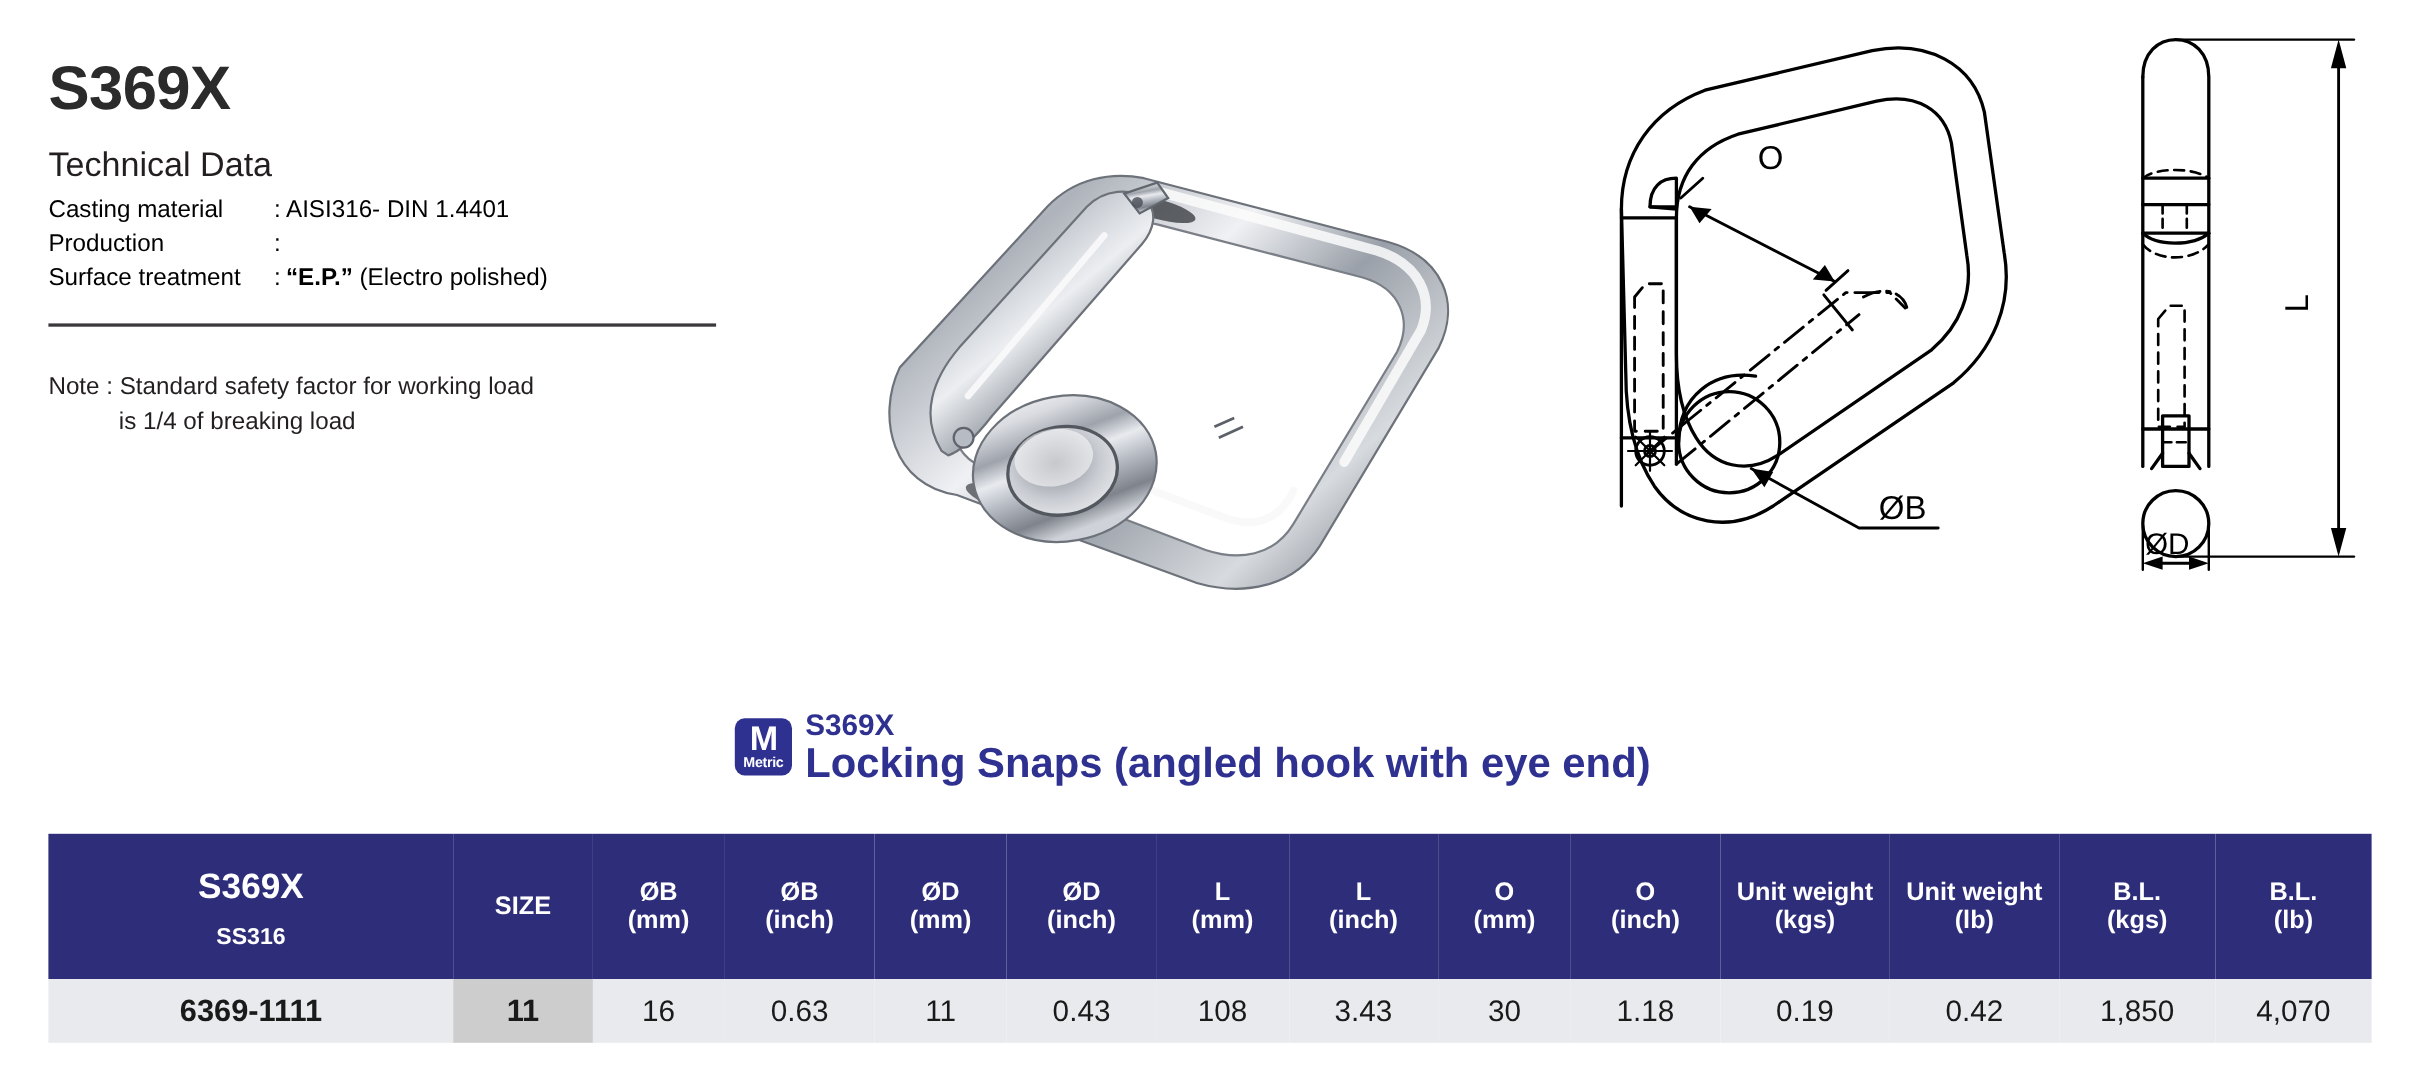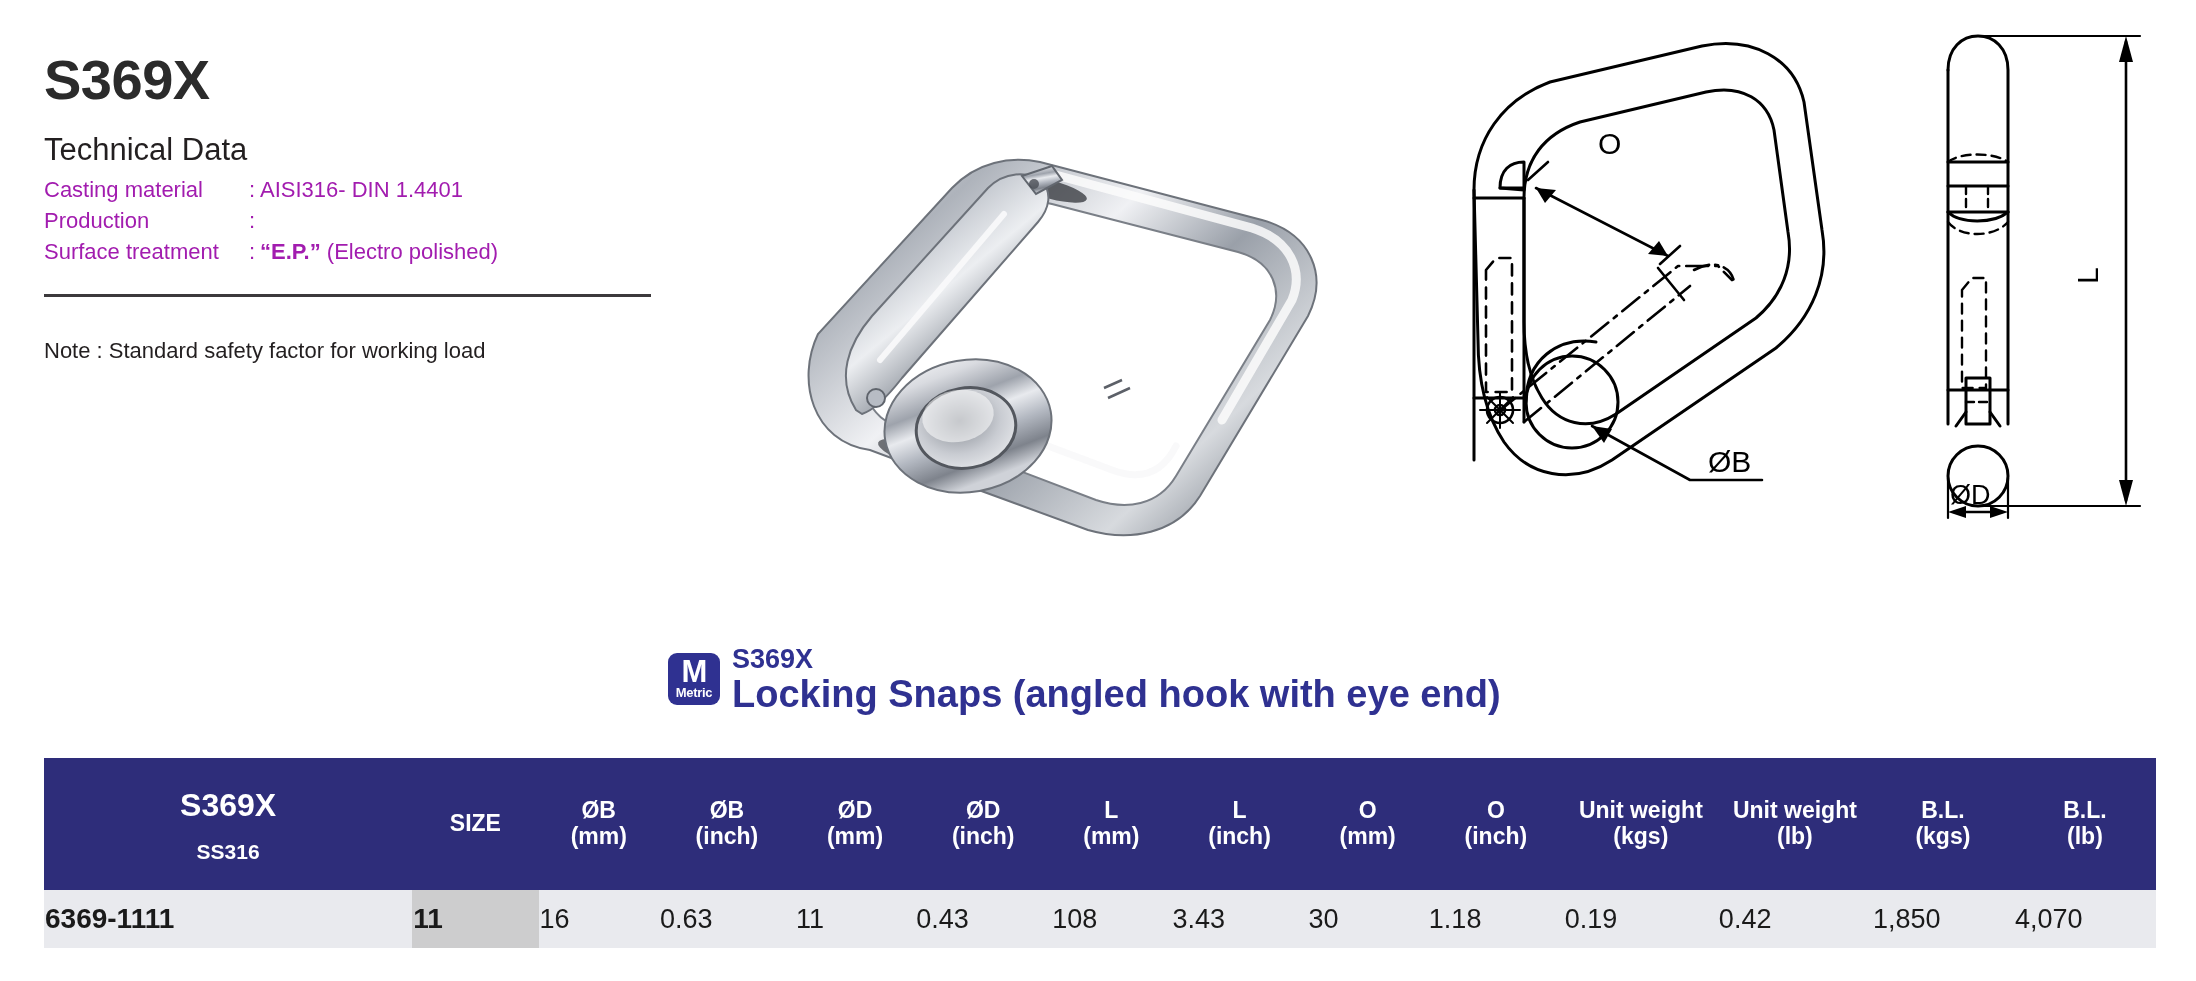--- a/index.html
+++ b/index.html
@@ -33,21 +33,21 @@
     font-size: 31px;
     font-weight: normal;
     color: #231f20;
     margin: 0 0 7px 0;
     line-height: 1.05;
   }
   .spec-row {
     display: flex;
     font-size: 22px;
     line-height: 1.42;
-    color: #a21caf;
+    color: #000000;
     white-space: nowrap;
   }
   .spec-label { width: 205px; flex: 0 0 205px; }
   .spec-sep   { width: 11px; flex: 0 0 11px; }
   .spec-value { flex: 1 1 auto; }
   .spec-value b { font-weight: bold; }
   #divider {
     margin-top: 27px;
     width: 607px;
     height: 0;
@@ -142,21 +142,21 @@
   #spec-table thead th.col-name {
     vertical-align: middle;
     padding-top: 10px;
   }
   .hdr-name-main { font-size: 32px; display: block; line-height: 1.1; }
   .hdr-name-sub  { font-size: 21px; display: block; margin-top: 17px; }
   .hdr-unit { display: block; font-size: 23px; }
   #spec-table tbody td {
     background: #e9eaee;
     height: 58px;
-    text-align: left;
+    text-align: center;
     vertical-align: middle;
     font-size: 27px;
     color: #1a1a1a;
     border: none;
   }
   #spec-table tbody td.cell-code {
     font-weight: bold;
     font-size: 28px;
   }
   #spec-table tbody td.cell-size {
@@ -186,20 +186,21 @@
   <div class="spec-row">
     <span class="spec-label">Surface treatment</span>
     <span class="spec-sep">:</span>
     <span class="spec-value"><b>“E.P.”</b><span> (Electro polished)</span></span>
   </div>
 
   <div id="divider"></div>
 
   <div id="note-block">
     <div id="note-line1">Note : Standard safety factor for working load</div>
+    <div id="note-line2">is 1/4 of breaking load</div>
   </div>
 </div>
 
 <div id="product-photo">
   <svg viewBox="0 0 620 440" width="620" height="440">
     <defs>
       <linearGradient id="steel1" x1="0" y1="0" x2="0.25" y2="1">
         <stop offset="0%" stop-color="#f4f5f7"></stop>
         <stop offset="18%" stop-color="#d9dbe0"></stop>
         <stop offset="38%" stop-color="#9ea3ac"></stop>

